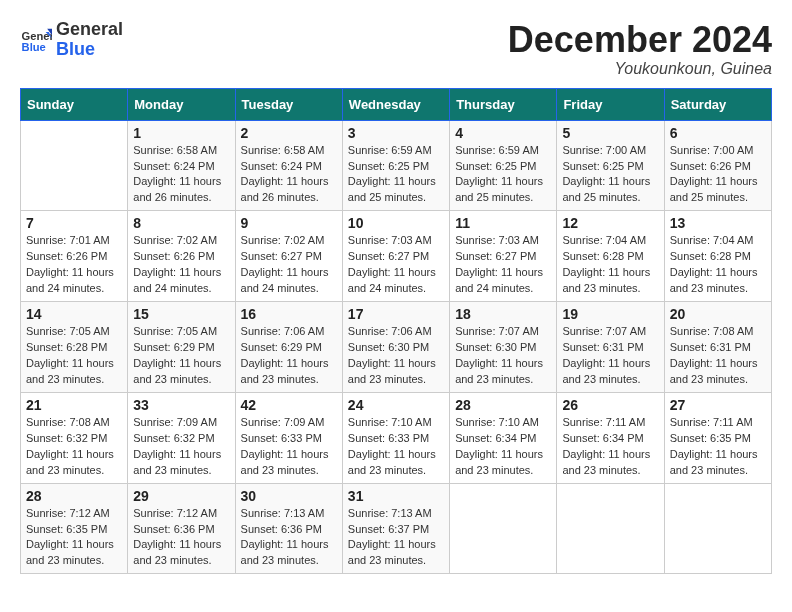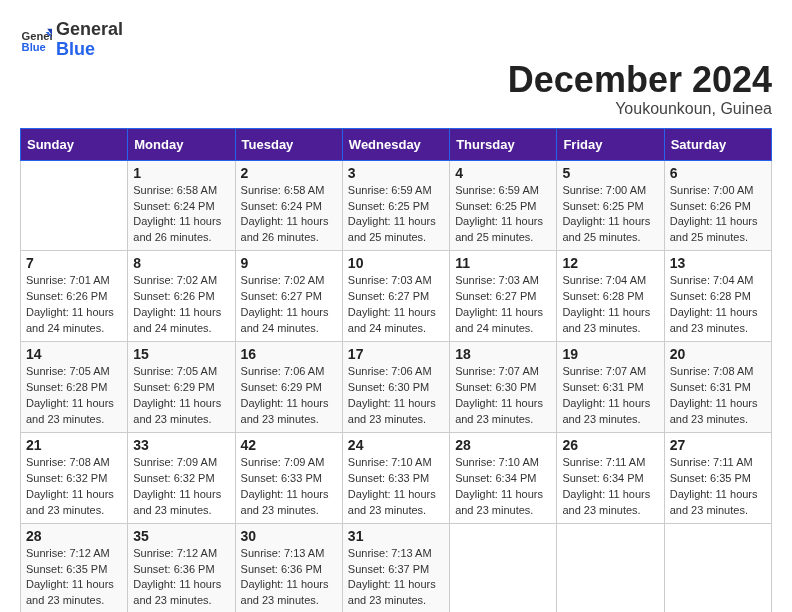--- a/index.html
+++ b/index.html
@@ -33,33 +33,33 @@
       height: 32px;
     }
     .title-block {
       text-align: right;
     }
     .month-title {
       font-size: 36px;
       font-weight: bold;
       color: #222;
       line-height: 1.1;
-      margin-top: 40px;
     }
     .location {
       font-size: 16px;
       color: #444;
+      font-style: italic;
     }
     table {
       width: 100%;
       border-collapse: collapse;
       font-size: 11px;
     }
     thead tr th {
-      background-color: #4c1d95;
+      background-color: #0f766e;
       color: #fff;
       padding: 8px 6px;
       font-size: 13px;
       font-weight: bold;
       text-align: left;
       border: 1px solid #2563eb;
     }
     tbody tr td {
       border: 1px solid #ccc;
       vertical-align: top;
@@ -240,21 +240,21 @@
           <span class="day-num">27</span>
           <div class="day-info">Sunrise: 7:11 AM<br>Sunset: 6:35 PM<br>Daylight: 11 hours<br>and 23 minutes.</div>
         </td>
       </tr>
       <tr>
         <td>
           <span class="day-num">28</span>
           <div class="day-info">Sunrise: 7:12 AM<br>Sunset: 6:35 PM<br>Daylight: 11 hours<br>and 23 minutes.</div>
         </td>
         <td>
-          <span class="day-num">35</span>
+          <span class="day-num">29</span>
           <div class="day-info">Sunrise: 7:12 AM<br>Sunset: 6:36 PM<br>Daylight: 11 hours<br>and 23 minutes.</div>
         </td>
         <td>
           <span class="day-num">30</span>
           <div class="day-info">Sunrise: 7:13 AM<br>Sunset: 6:36 PM<br>Daylight: 11 hours<br>and 23 minutes.</div>
         </td>
         <td>
           <span class="day-num">31</span>
           <div class="day-info">Sunrise: 7:13 AM<br>Sunset: 6:37 PM<br>Daylight: 11 hours<br>and 23 minutes.</div>
         </td>

